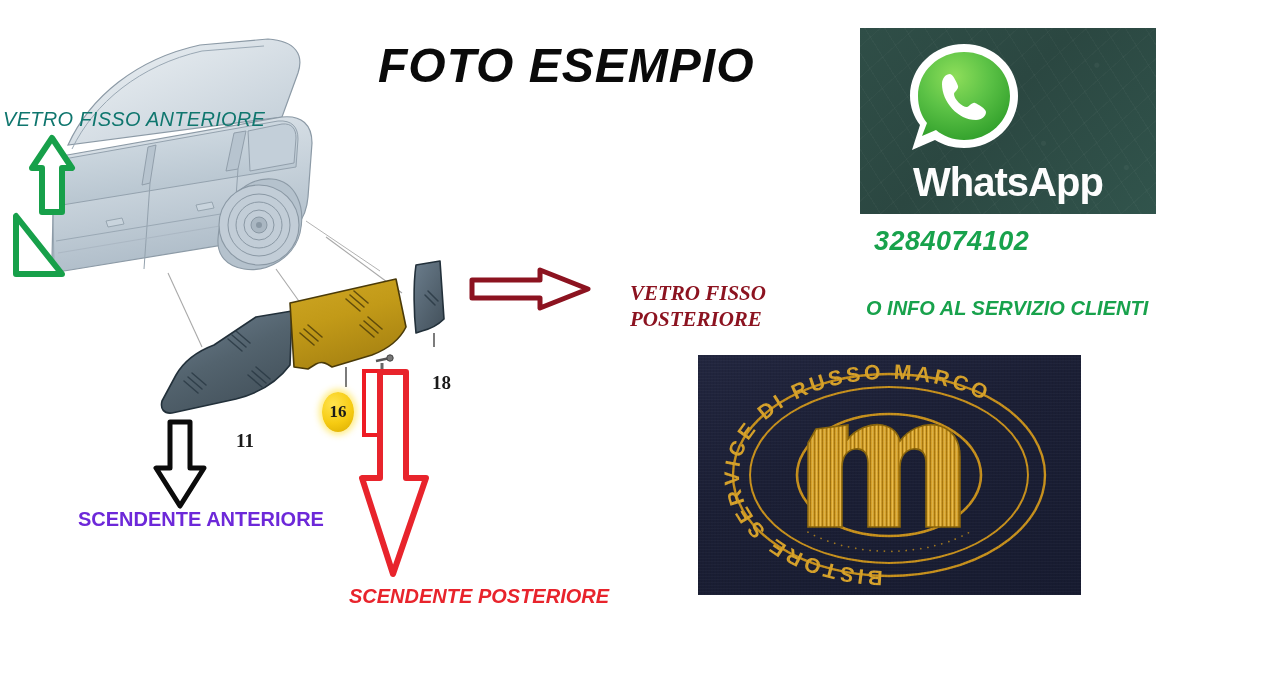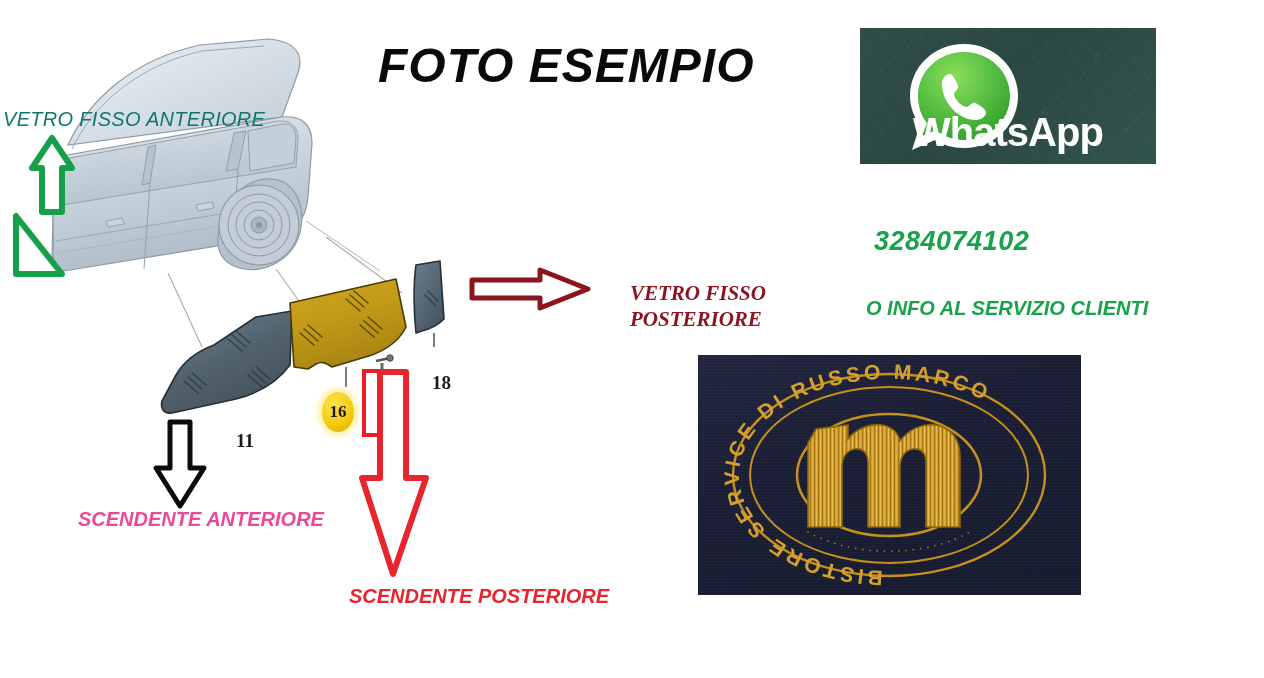--- a/index.html
+++ b/index.html
@@ -55,32 +55,32 @@
     white-space:nowrap;letter-spacing:.3px;
   }
   #txt-vetro-fisso-posteriore{
     left:612px;top:280px;
     font-family:"Liberation Serif", serif;
     font-size:21px;font-weight:bold;font-style:italic;color:#8c1320;
     line-height:26px;white-space:nowrap;margin-left:18px;
   }
   #txt-scendente-anteriore{
     left:78px;top:508px;
-    font-size:20px;font-weight:bold;font-style:italic;color:#ec4899;
+    font-size:20px;font-weight:bold;color:#6d28d9;
     white-space:nowrap;
   }
   #txt-scendente-posteriore{
     left:349px;top:585px;
     font-size:20px;font-weight:bold;font-style:italic;color:#e8242c;
     white-space:nowrap;
   }
 
   
   #whatsapp-banner{
-    left:860px;top:28px;width:296px;height:136px;
+    left:860px;top:28px;width:296px;height:186px;
     background:
       radial-gradient(circle at 80% 20%, rgba(255,255,255,.045) 0 2px, transparent 3px),
       radial-gradient(circle at 62% 62%, rgba(255,255,255,.04) 0 2px, transparent 3px),
       radial-gradient(circle at 90% 75%, rgba(255,255,255,.04) 0 2px, transparent 3px),
       linear-gradient(135deg,#2f4e47 0%,#2b4741 45%,#31544c 100%);
     overflow:hidden;
   }
   #whatsapp-banner::after{
     content:"";position:absolute;inset:0;
     background-image:

